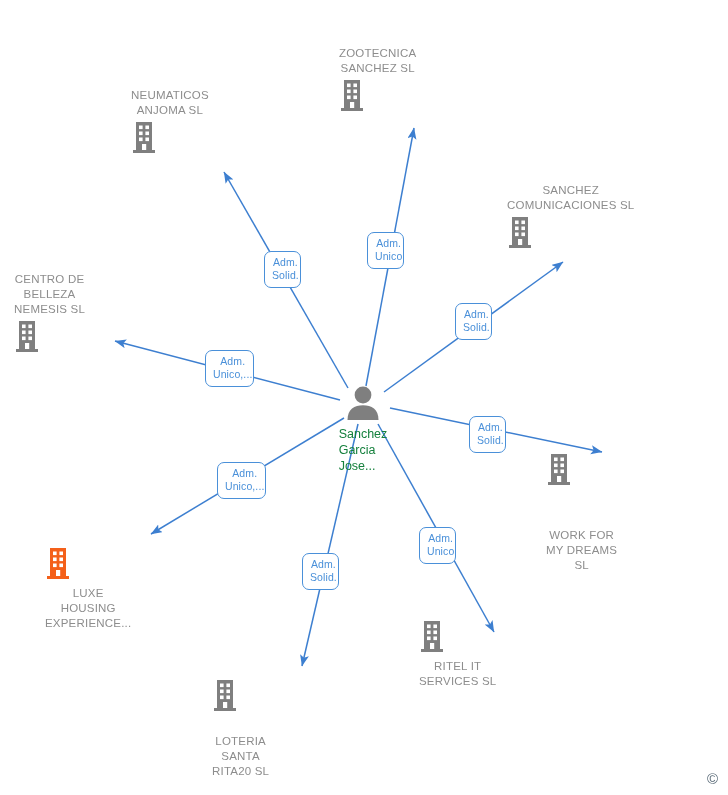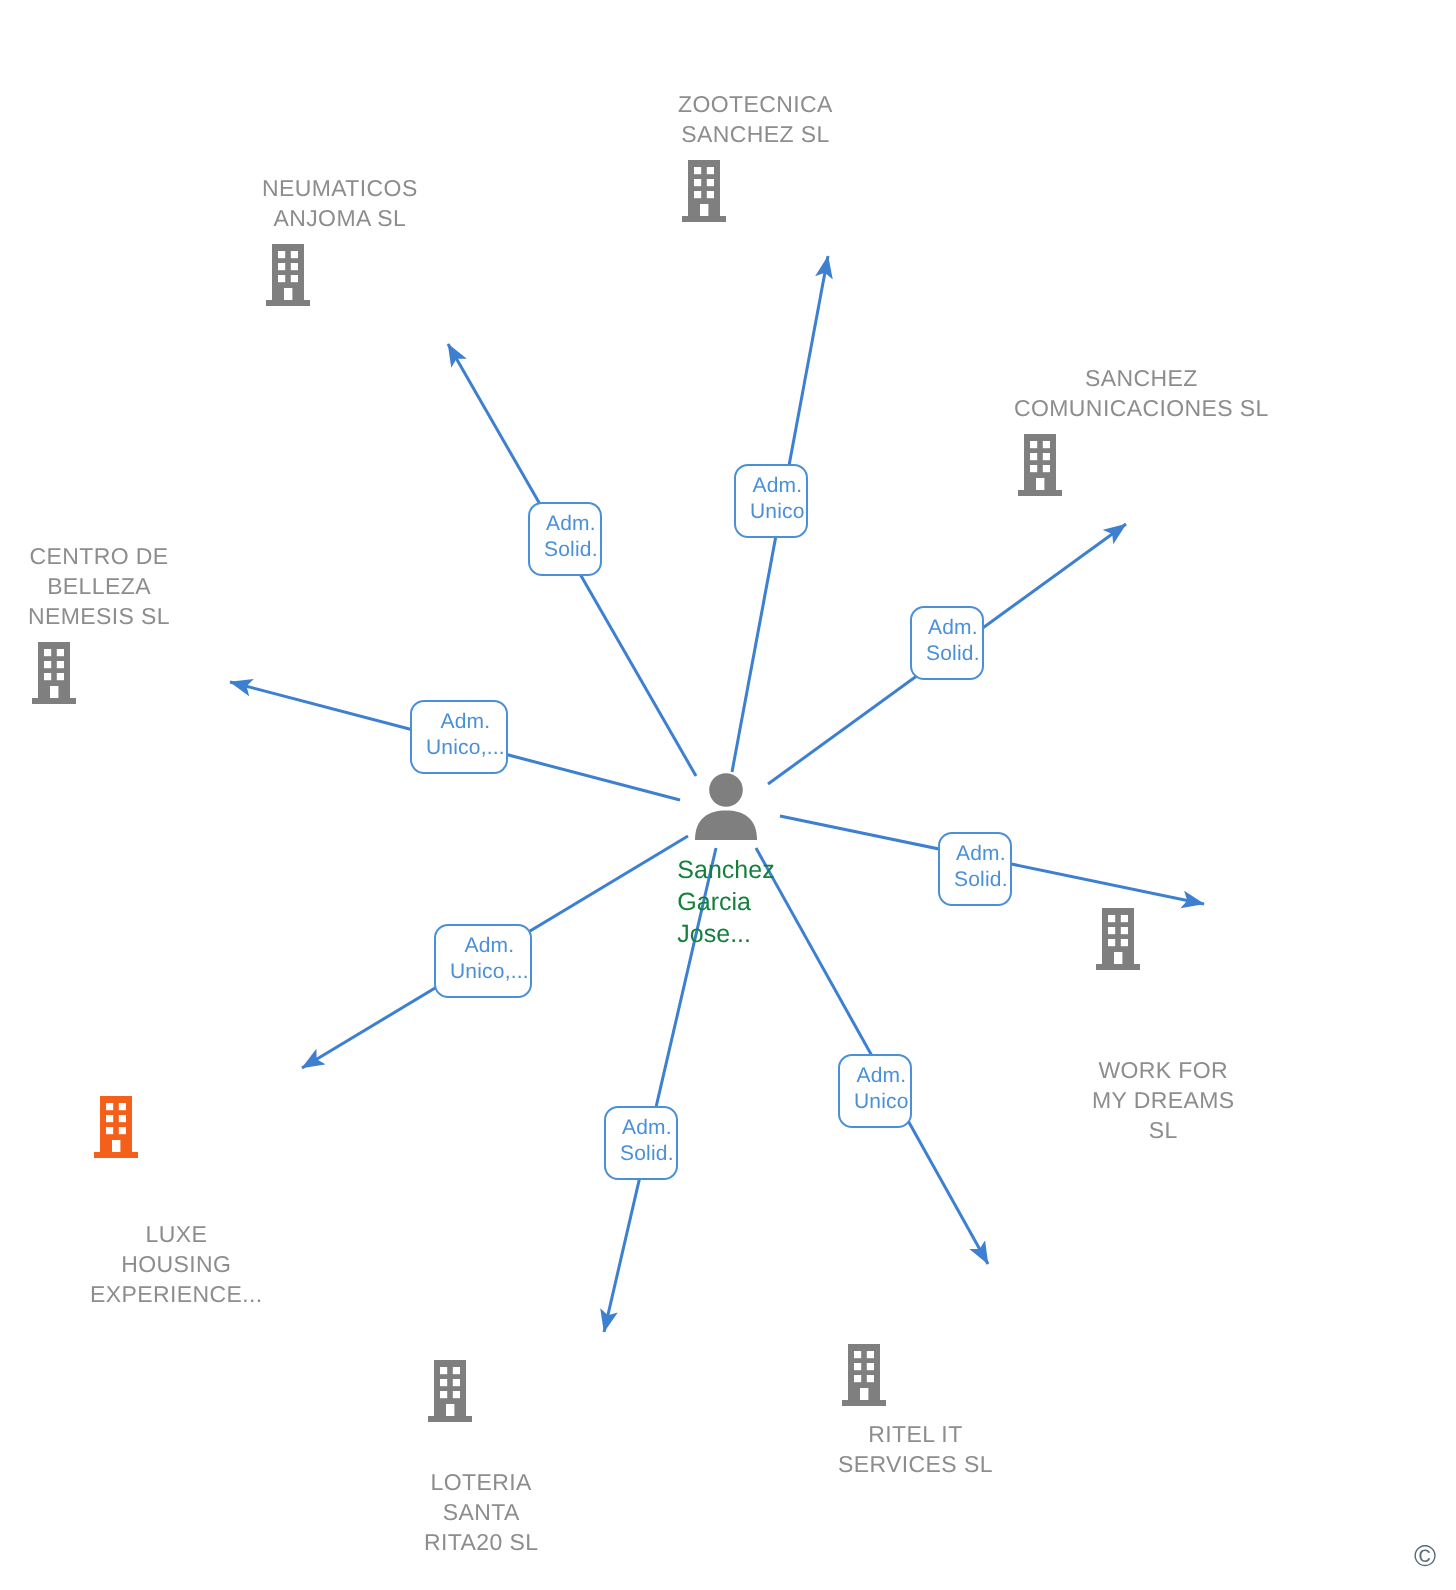--- a/index.html
+++ b/index.html
@@ -251,21 +251,21 @@
         <rect x="8" y="17.5" width="3.6" height="3.6" fill="#ffffff"></rect>
         <rect x="14.4" y="17.5" width="3.6" height="3.6" fill="#ffffff"></rect>
         <rect x="11" y="24" width="4.2" height="6" fill="#ffffff"></rect>
       </svg>
     </span>
     <div class="node-label">WORK FOR
 MY DREAMS
 SL</div>
   </div>
 
-  <div class="node label-below" style="left:504px; top:668px;">
+  <div class="node label-below" style="left:504px; top:617px;">
     <span class="bldg">
       <svg width="26" height="34" viewBox="0 0 26 34">
         <rect x="5" y="2" width="16" height="28" fill="#7f7f7f"></rect>
         <rect x="2" y="30" width="22" height="3" fill="#7f7f7f"></rect>
         <rect x="8" y="5.5" width="3.6" height="3.6" fill="#ffffff"></rect>
         <rect x="14.4" y="5.5" width="3.6" height="3.6" fill="#ffffff"></rect>
         <rect x="8" y="11.5" width="3.6" height="3.6" fill="#ffffff"></rect>
         <rect x="14.4" y="11.5" width="3.6" height="3.6" fill="#ffffff"></rect>
         <rect x="8" y="17.5" width="3.6" height="3.6" fill="#ffffff"></rect>
         <rect x="14.4" y="17.5" width="3.6" height="3.6" fill="#ffffff"></rect>
@@ -288,21 +288,21 @@
         <rect x="8" y="17.5" width="3.6" height="3.6" fill="#ffffff"></rect>
         <rect x="14.4" y="17.5" width="3.6" height="3.6" fill="#ffffff"></rect>
         <rect x="11" y="24" width="4.2" height="6" fill="#ffffff"></rect>
       </svg>
     </span>
     <div class="node-label">LOTERIA
 SANTA
 RITA20 SL</div>
   </div>
 
-  <div class="node label-below" style="left:130px; top:544px;gap:24px;">
+  <div class="node label-below" style="left:130px; top:544px;">
     <span class="bldg">
       <svg width="26" height="34" viewBox="0 0 26 34">
         <rect x="5" y="2" width="16" height="28" fill="#f4601a"></rect>
         <rect x="2" y="30" width="22" height="3" fill="#f4601a"></rect>
         <rect x="8" y="5.5" width="3.6" height="3.6" fill="#ffffff"></rect>
         <rect x="14.4" y="5.5" width="3.6" height="3.6" fill="#ffffff"></rect>
         <rect x="8" y="11.5" width="3.6" height="3.6" fill="#ffffff"></rect>
         <rect x="14.4" y="11.5" width="3.6" height="3.6" fill="#ffffff"></rect>
         <rect x="8" y="17.5" width="3.6" height="3.6" fill="#ffffff"></rect>
         <rect x="14.4" y="17.5" width="3.6" height="3.6" fill="#ffffff"></rect>

